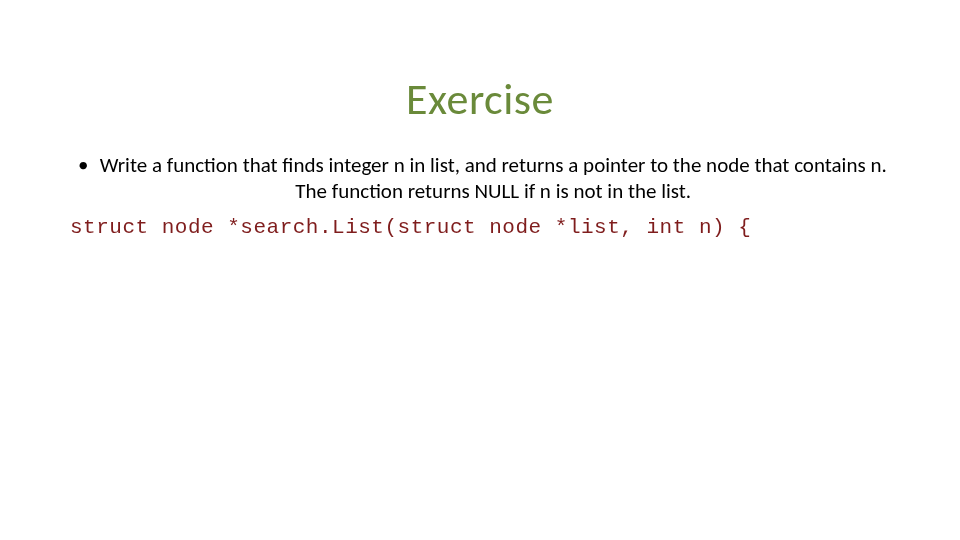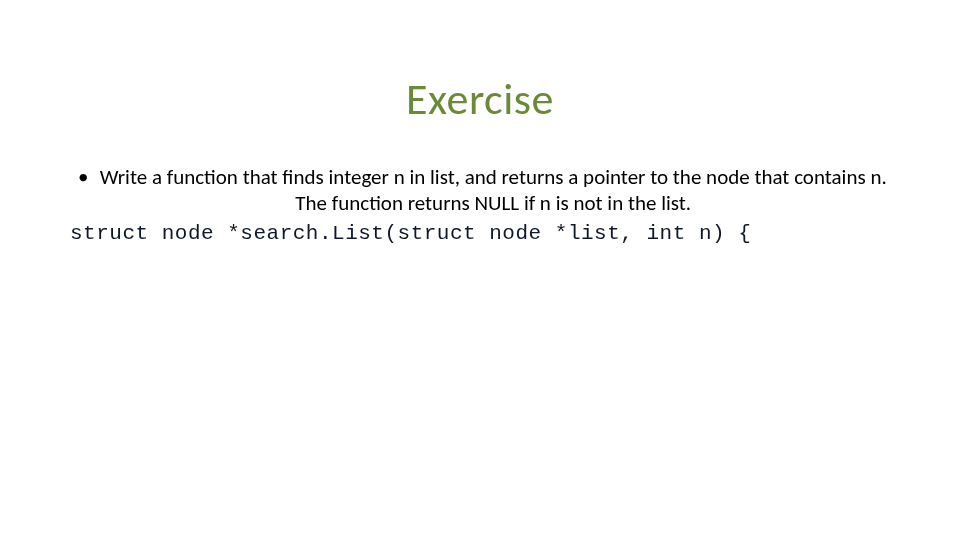--- a/index.html
+++ b/index.html
@@ -18,21 +18,21 @@
       width: 100%;
       height: 100%;
       padding: 0;
     }
     .title {
       text-align: center;
       font-size: 44px;
       font-weight: 400;
       color: #6a8a3a;
       margin-top: 72px;
-      margin-bottom: 38px;
+      margin-bottom: 26px;
       letter-spacing: 0.5px;
     }
     .content {
       padding: 0 70px;
     }
     .bullet-item {
       display: flex;
       align-items: flex-start;
       font-size: 21px;
       color: #000000;
@@ -44,24 +44,24 @@
       margin-left: 8px;
       flex-shrink: 0;
     }
     .bullet-text {
       flex: 1;
       text-align: center;
     }
     .code-line {
       font-family: 'Courier New', Courier, monospace;
       font-size: 21px;
-      color: #0f172a;
+      color: #7f1d1d;
       white-space: pre;
       line-height: 1.25;
-      margin-top: 4px;
+      margin-top: 10px;
       letter-spacing: 0.5px;
     }
   </style>
 </head>
 <body>
 
 <div class="slide">
   <h1 class="title">Exercise</h1>
   <div class="content">
     <div class="bullet-item">

